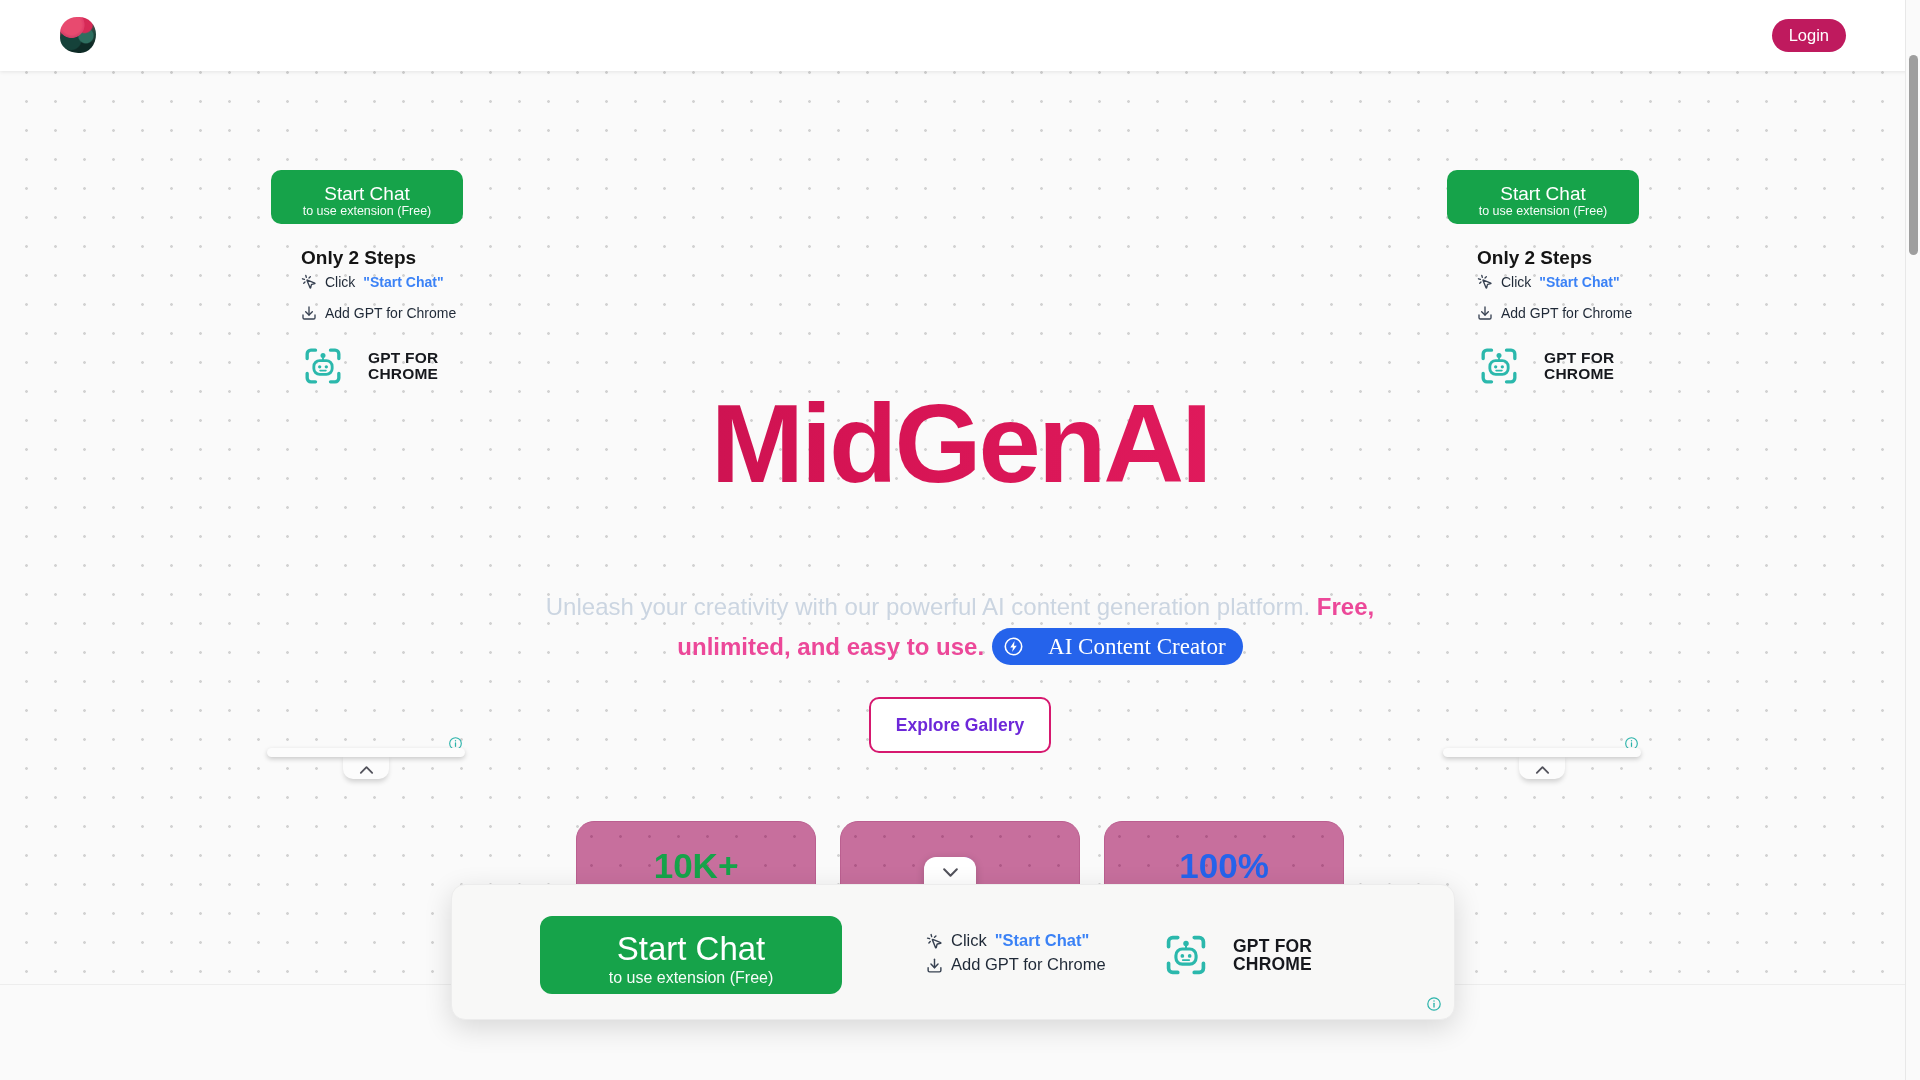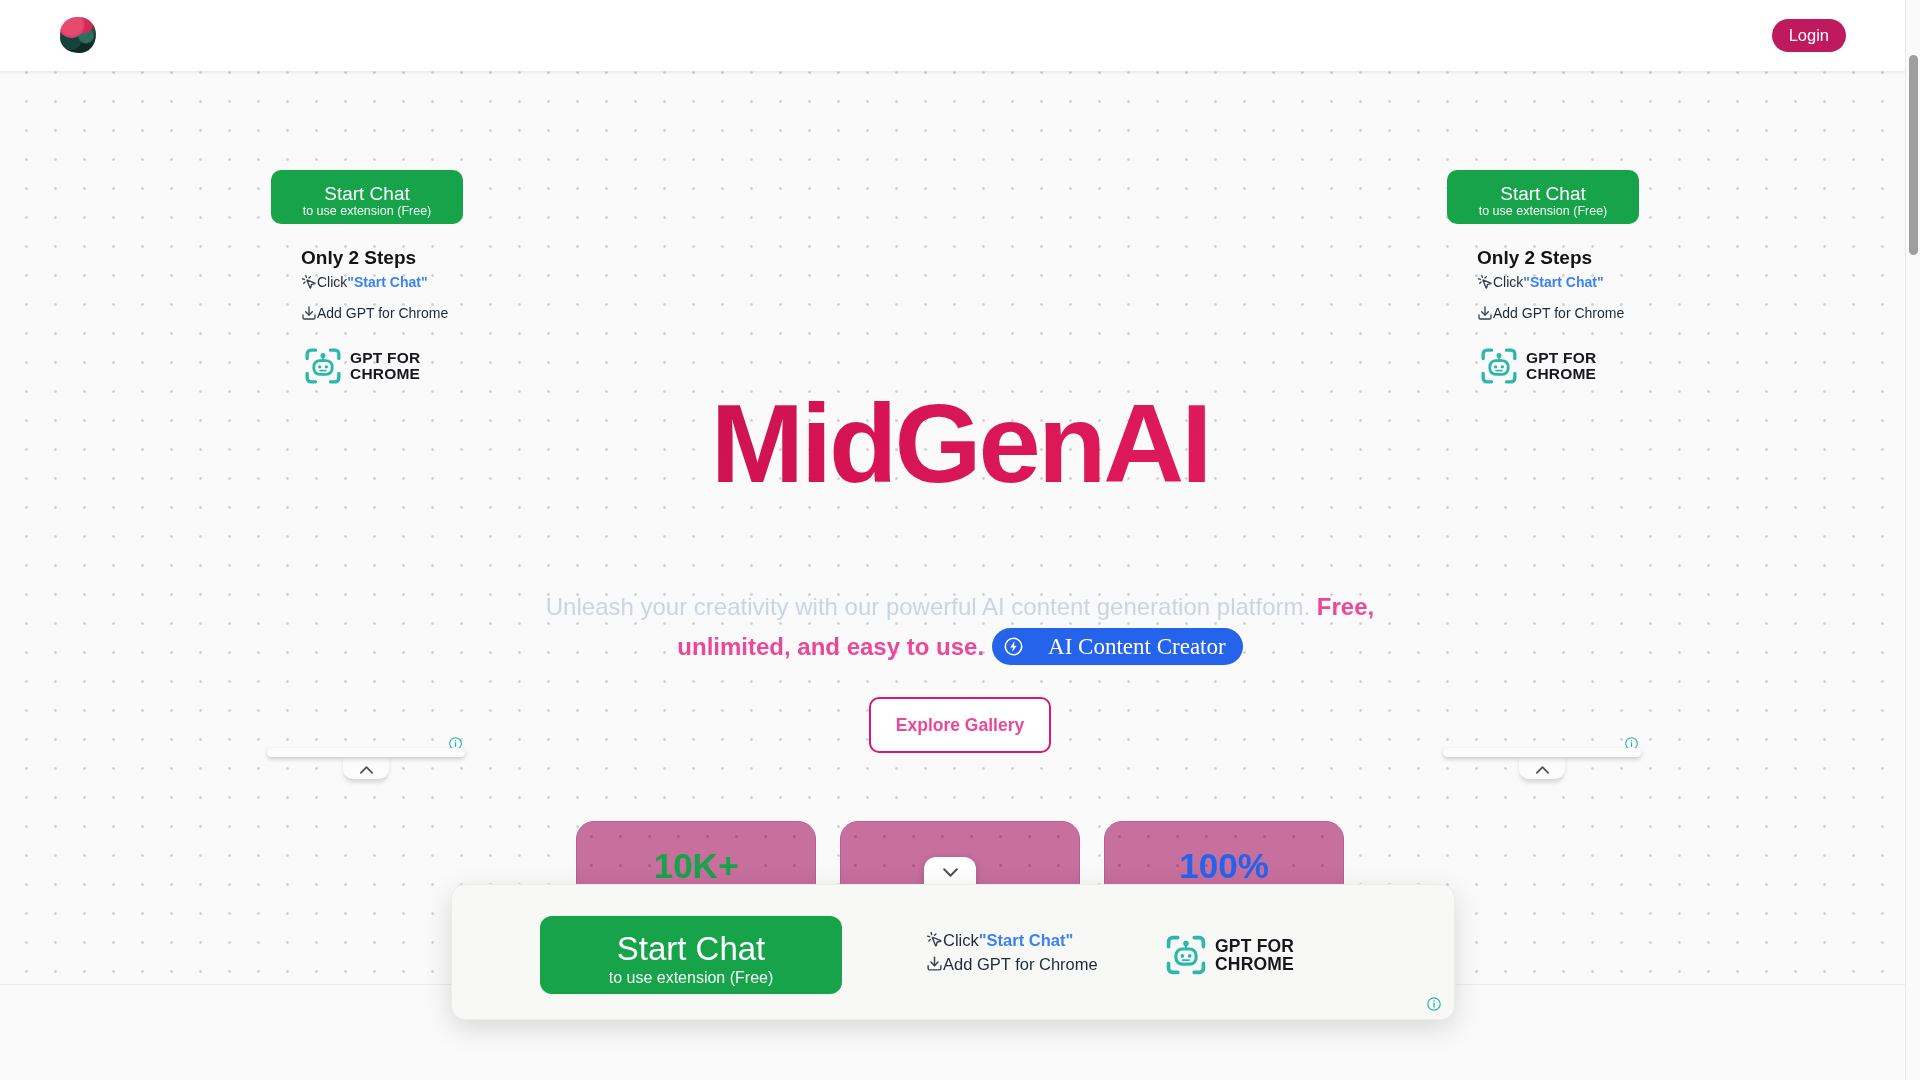--- a/index.html
+++ b/index.html
@@ -35,28 +35,28 @@
   .side-panel.left  { left:267px; }
   .side-panel.right { left:1443px; }
 
   .sc-btn { position:absolute; left:4px; top:0; width:192px; height:54px;
             background:#16a34a; border:none; border-radius:10px; cursor:pointer;
             color:#fff; text-align:center; font-family:"Liberation Sans", sans-serif; }
   .sc-btn .sc-title { display:block; font-size:19px; font-weight:500; line-height:21px; margin-top:7px; }
   .sc-btn .sc-sub   { display:block; font-size:12.5px; line-height:15px; color:rgba(255,255,255,.96); }
 
   .steps-heading { position:absolute; left:34px; top:77px; font-size:19px; font-weight:bold; color:#141414; }
-  .step-row { position:absolute; left:34px; display:flex; align-items:flex-start; 
+  .step-row { position:absolute; left:34px; display:flex; align-items:flex-end; gap:8px;
               font-size:14px; color:#1f2937; white-space:nowrap; }
   .step-row.s1 { top:104px; }
   .step-row.s2 { top:135px; }
   .step-target { color:#3b82f6; font-weight:bold; }
   .step-icon { display:inline-flex; color:#374151; }
 
-  .gpt-logo { position:absolute; display:flex; align-items:center; gap:7px; }
+  .gpt-logo { position:absolute; display:flex; align-items:center; gap:25px; }
   .side-panel .gpt-logo { left:36px; top:176px; }
   .gpt-logo .wordmark { font-weight:800; color:#16181d; letter-spacing:.2px; }
   .side-panel .gpt-logo .wordmark { font-size:15.5px; line-height:16px; }
 
   .panel-bar { position:absolute; left:0; top:578px; width:198px; height:9px;
                background:#fcfcfc; border-radius:5px; box-shadow:0 2px 5px rgba(0,0,0,.2); z-index:2; cursor:grab; }
   .panel-tab { position:absolute; left:76px; top:583px; width:46px; height:26px;
                background:#fcfcfc; border-radius:0 0 10px 10px; cursor:pointer; border:none;
                box-shadow:0 4px 5px -1px rgba(0,0,0,.16); z-index:1;
                display:flex; align-items:flex-end; justify-content:center; padding-bottom:3px; }
@@ -74,21 +74,21 @@
   .ai-badge { display:inline-flex; align-items:center; gap:24px; vertical-align:middle;
               height:37px; padding:0 17px 0 11px; margin-left:8px; position:relative; top:-2px;
               background:#2563eb; color:#fff; border:none; border-radius:19px; cursor:pointer;
               font-family:"Liberation Serif", serif; font-size:23px; }
 
   .cta-row { position:absolute; left:0; top:626px; width:1920px;
              display:flex; justify-content:center; gap:18px; }
   .btn-get-started { width:150px; height:56px; background:#e5177f; color:#fff;
                      border:none; border-radius:10px; font-size:17.5px; font-weight:bold;
                      cursor:pointer; font-family:"Liberation Sans", sans-serif; }
-  .btn-explore { width:182px; height:56px; background:#fff; color:#ec4899;
+  .btn-explore { width:182px; height:56px; background:#fff; color:#6d28d9;
                  border:2px solid #d6186f; border-radius:10px; font-size:17.5px; font-weight:bold;
                  cursor:pointer; font-family:"Liberation Sans", sans-serif; }
 
   
   .stats-row { position:absolute; left:0; top:750px; width:1920px;
                display:flex; justify-content:center; gap:24px; z-index:2; }
   .stat-card { width:240px; height:180px; border-radius:18px; text-align:center;
                background-color:#c76f9d; border:1px solid #bb5f90;
                background-image:radial-gradient(circle,rgba(128,48,92,.35) 1.3px, transparent 1.5px);
                background-size:29px 29px; }

